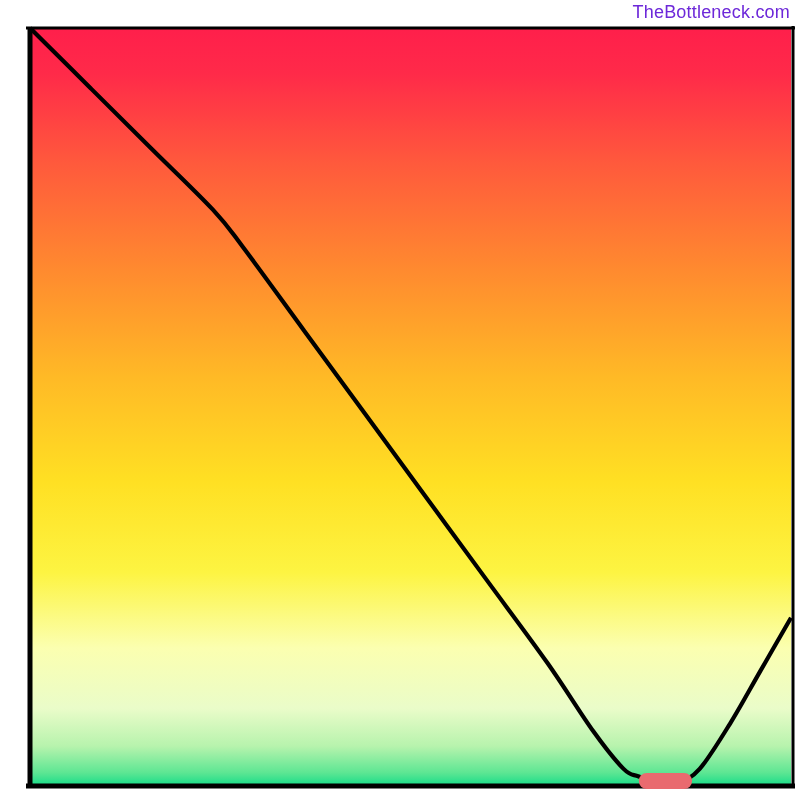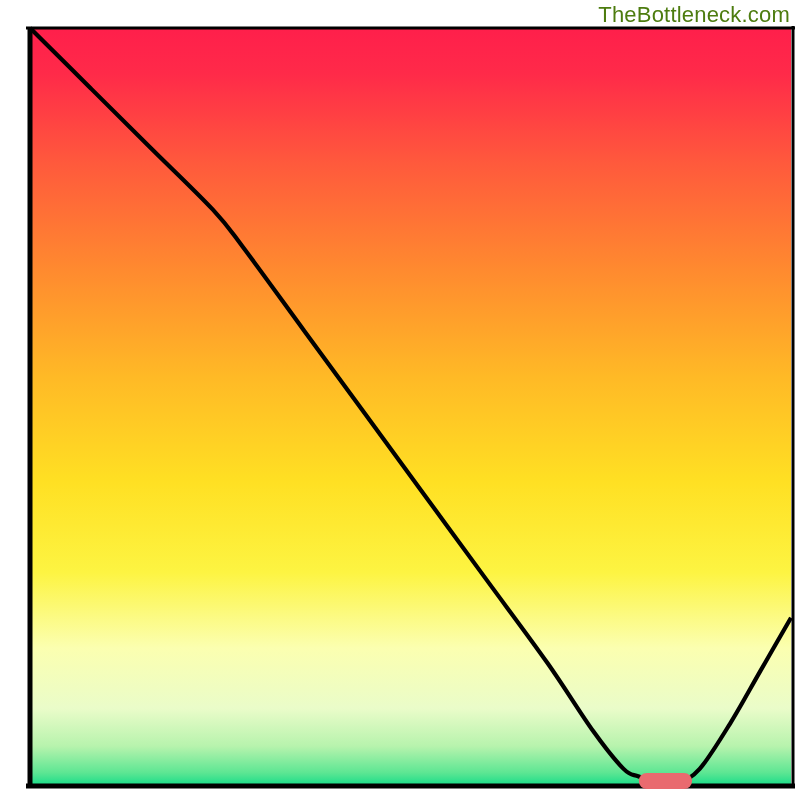--- a/index.html
+++ b/index.html
@@ -13,22 +13,22 @@
   }
   .wrap {
     position: relative;
     width: 800px;
     height: 800px;
   }
   .watermark {
     position: absolute;
     top: 2px;
     right: 10px;
-    color: #4d7c0f;
-    font-size: 22px;
+    color: #6d28d9;
+    font-size: 18px;
     font-weight: 400;
     letter-spacing: 0.2px;
     z-index: 5;
   }
   svg {
     display: block;
   }
 </style>
 </head>
 <body>

